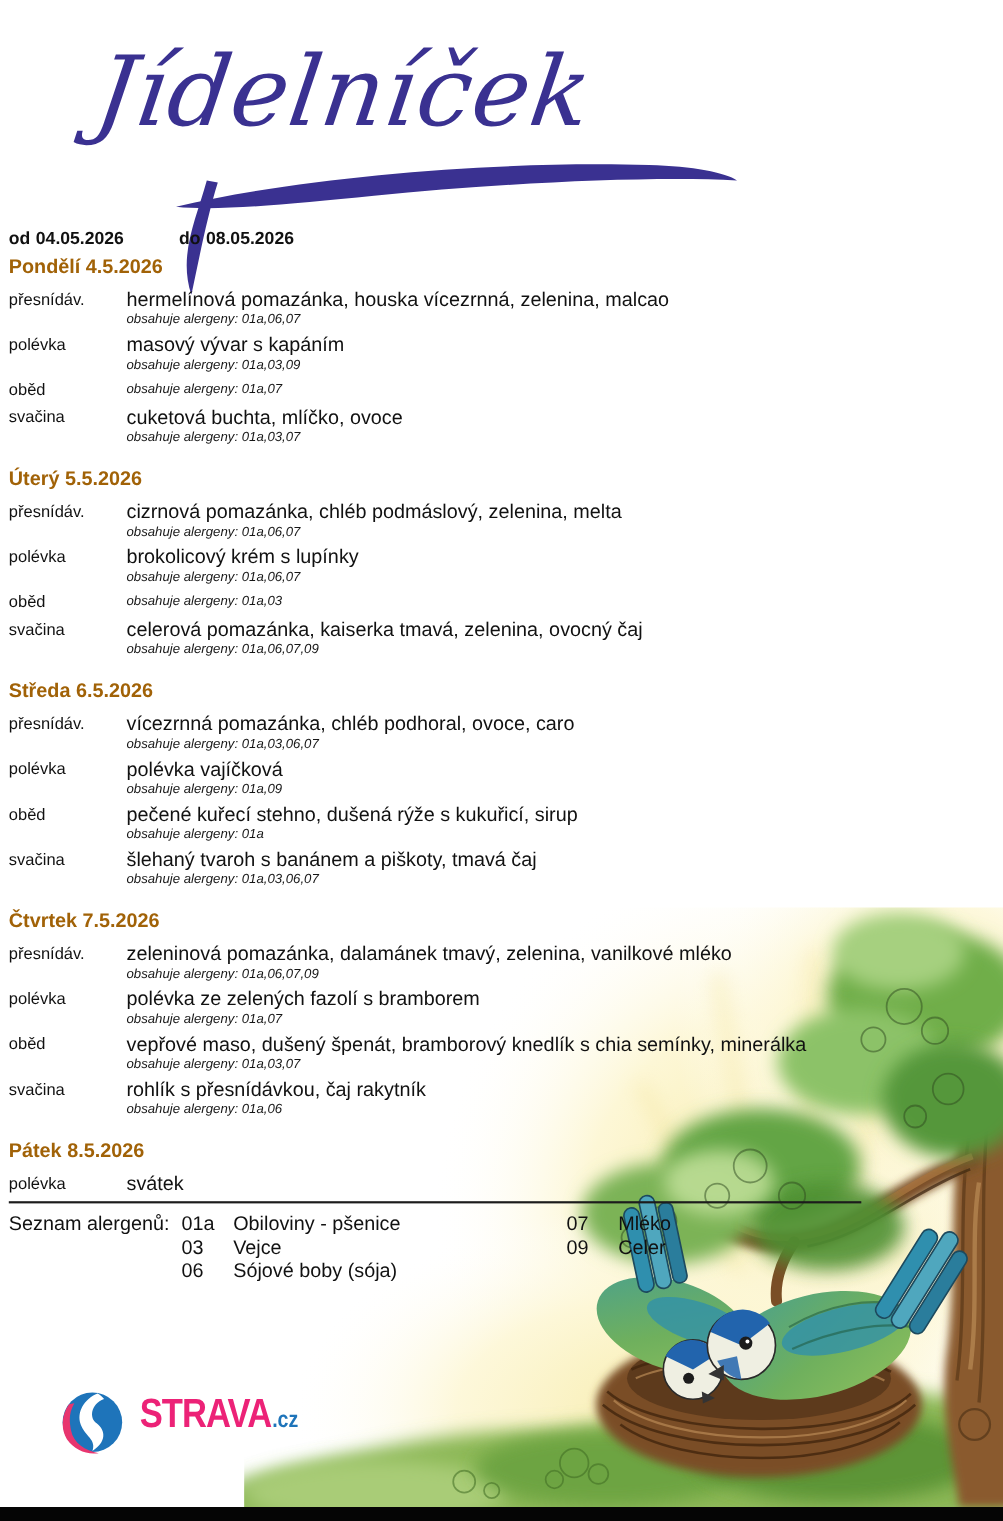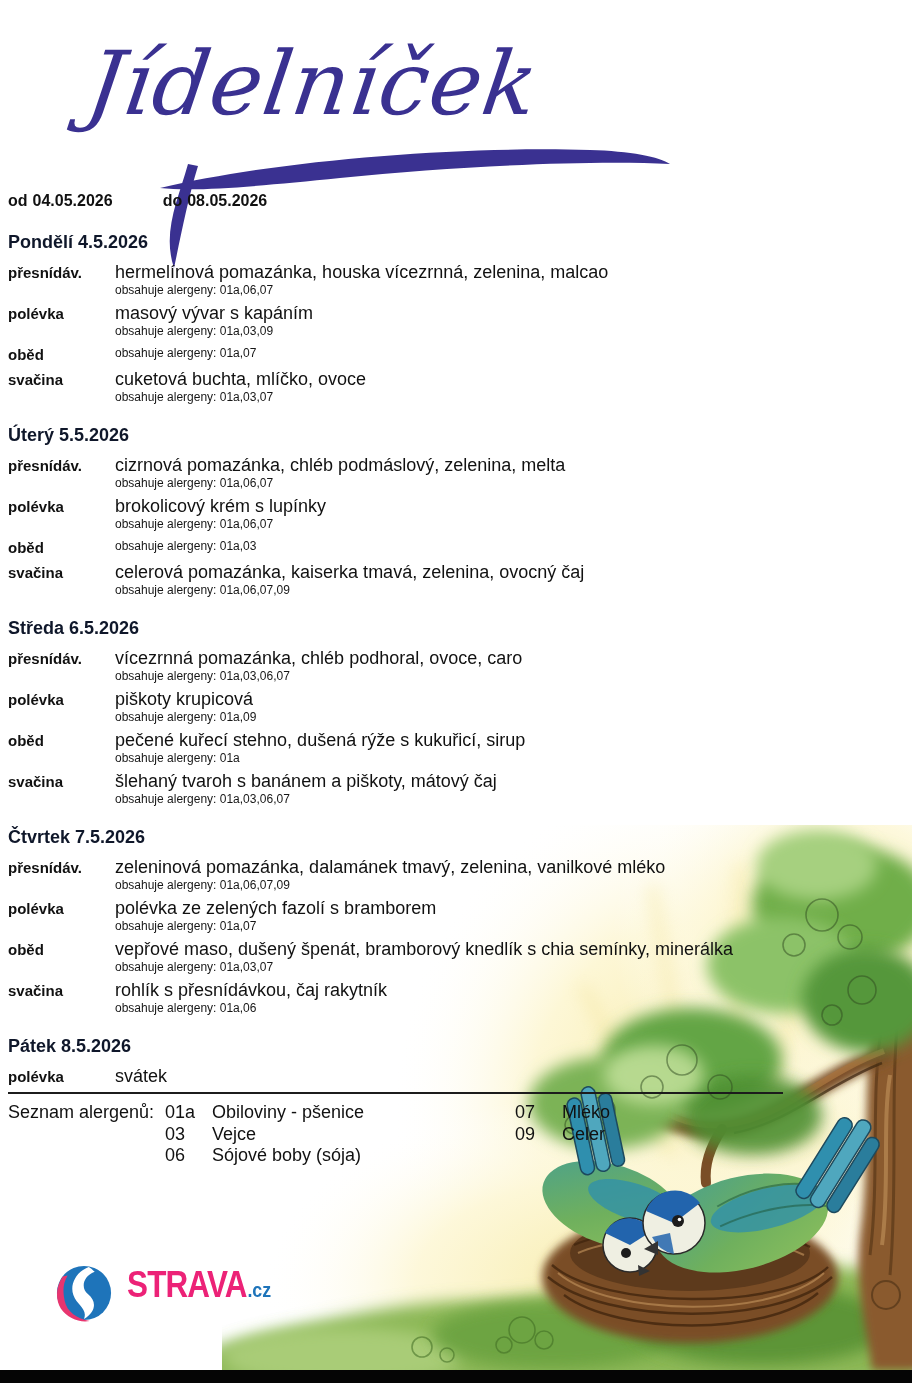--- a/index.html
+++ b/index.html
@@ -34,31 +34,31 @@
     font-size:88px;
     line-height:1.05;
     letter-spacing:1px;
     color:#3a3191;
     transform:skewX(-8deg);
     white-space:nowrap;
   }
   .title-swash { position:absolute; left:70px; top:102px; width:515px; height:140px; overflow:visible; }
 
   
-  .date-line { position:absolute; left:8px; top:192px; z-index:2; font-size:16px; font-weight:bold; }
+  .date-line { position:absolute; left:8px; top:209px; z-index:2; font-size:16px; font-weight:bold; }
   .date-line .sep { display:inline-block; width:40px; }
   .date-line span { margin-right:5px; }
 
   
   .menu { position:absolute; left:8px; top:212px; width:780px; z-index:2; }
-  .day h2 { font-size:18px; line-height:21px; font-weight:bold; margin:20px 0 10px 0; color:#0f172a; }
+  .day h2 { font-size:18px; line-height:21px; font-weight:bold; margin:20px 0 10px 0; color:#a16207; }
   .row { display:flex; margin-bottom:6px; }
-  .row .label { flex:0 0 107px; font-size:15px; font-weight:bold; line-height:19px; }
+  .row .label { flex:0 0 107px; font-size:15px; font-weight:normal; line-height:19px; }
   .row .meal-text { font-size:18px; line-height:19px; }
-  .row .allergens { font-size:12px; line-height:15px; margin-top:1px; color:#161616; }
+  .row .allergens { font-size:12px; font-style:italic; line-height:15px; margin-top:1px; color:#161616; }
 
   .separator {
     border:none; border-top:2px solid #1c1c1c;
     width:775px; margin:2px 0 8px 0;
   }
 
   
   .allergen-area { position:relative; height:76px; font-size:18px; }
   .alg-label { position:absolute; left:0; top:0; line-height:21.5px; }
   .alg-col { position:absolute; top:0; }
@@ -296,35 +296,35 @@
     <div class="row">
       <div class="label">přesnídáv.</div>
       <div>
           <div class="meal-text">vícezrnná pomazánka, chléb podhoral, ovoce, caro</div>
       <div class="allergens">obsahuje alergeny: 01a,03,06,07</div>
         </div>
     </div>
     <div class="row">
       <div class="label">polévka</div>
       <div>
-          <div class="meal-text">piškoty krupicová</div>
+          <div class="meal-text">polévka vajíčková</div>
       <div class="allergens">obsahuje alergeny: 01a,09</div>
         </div>
     </div>
     <div class="row">
       <div class="label">oběd</div>
       <div>
           <div class="meal-text">pečené kuřecí stehno, dušená rýže s kukuřicí, sirup</div>
       <div class="allergens">obsahuje alergeny: 01a</div>
         </div>
     </div>
     <div class="row">
       <div class="label">svačina</div>
       <div>
-          <div class="meal-text">šlehaný tvaroh s banánem a piškoty, mátový čaj</div>
+          <div class="meal-text">šlehaný tvaroh s banánem a piškoty, tmavá čaj</div>
       <div class="allergens">obsahuje alergeny: 01a,03,06,07</div>
         </div>
     </div>
   </section>
 
   <section class="day">
     <h2>Čtvrtek 7.5.2026</h2>
     <div class="row">
       <div class="label">přesnídáv.</div>
       <div>

